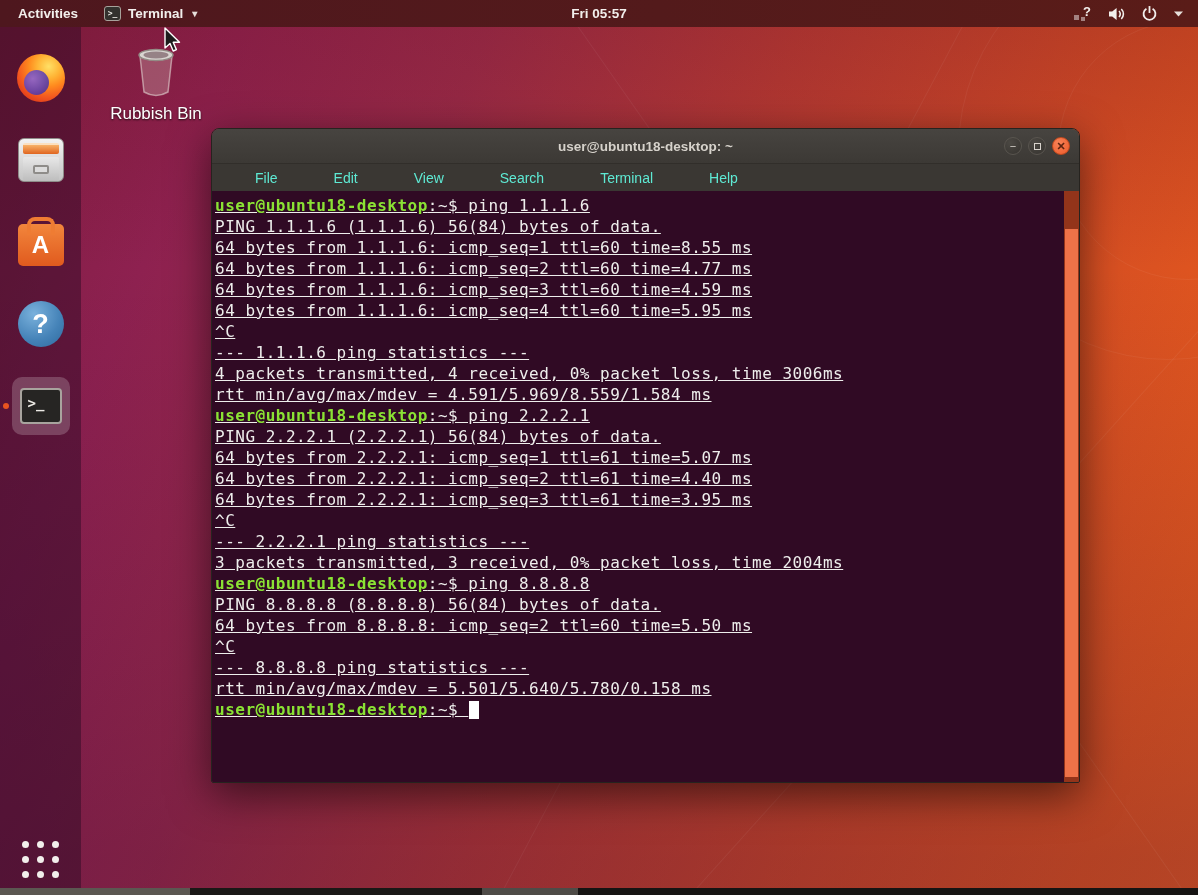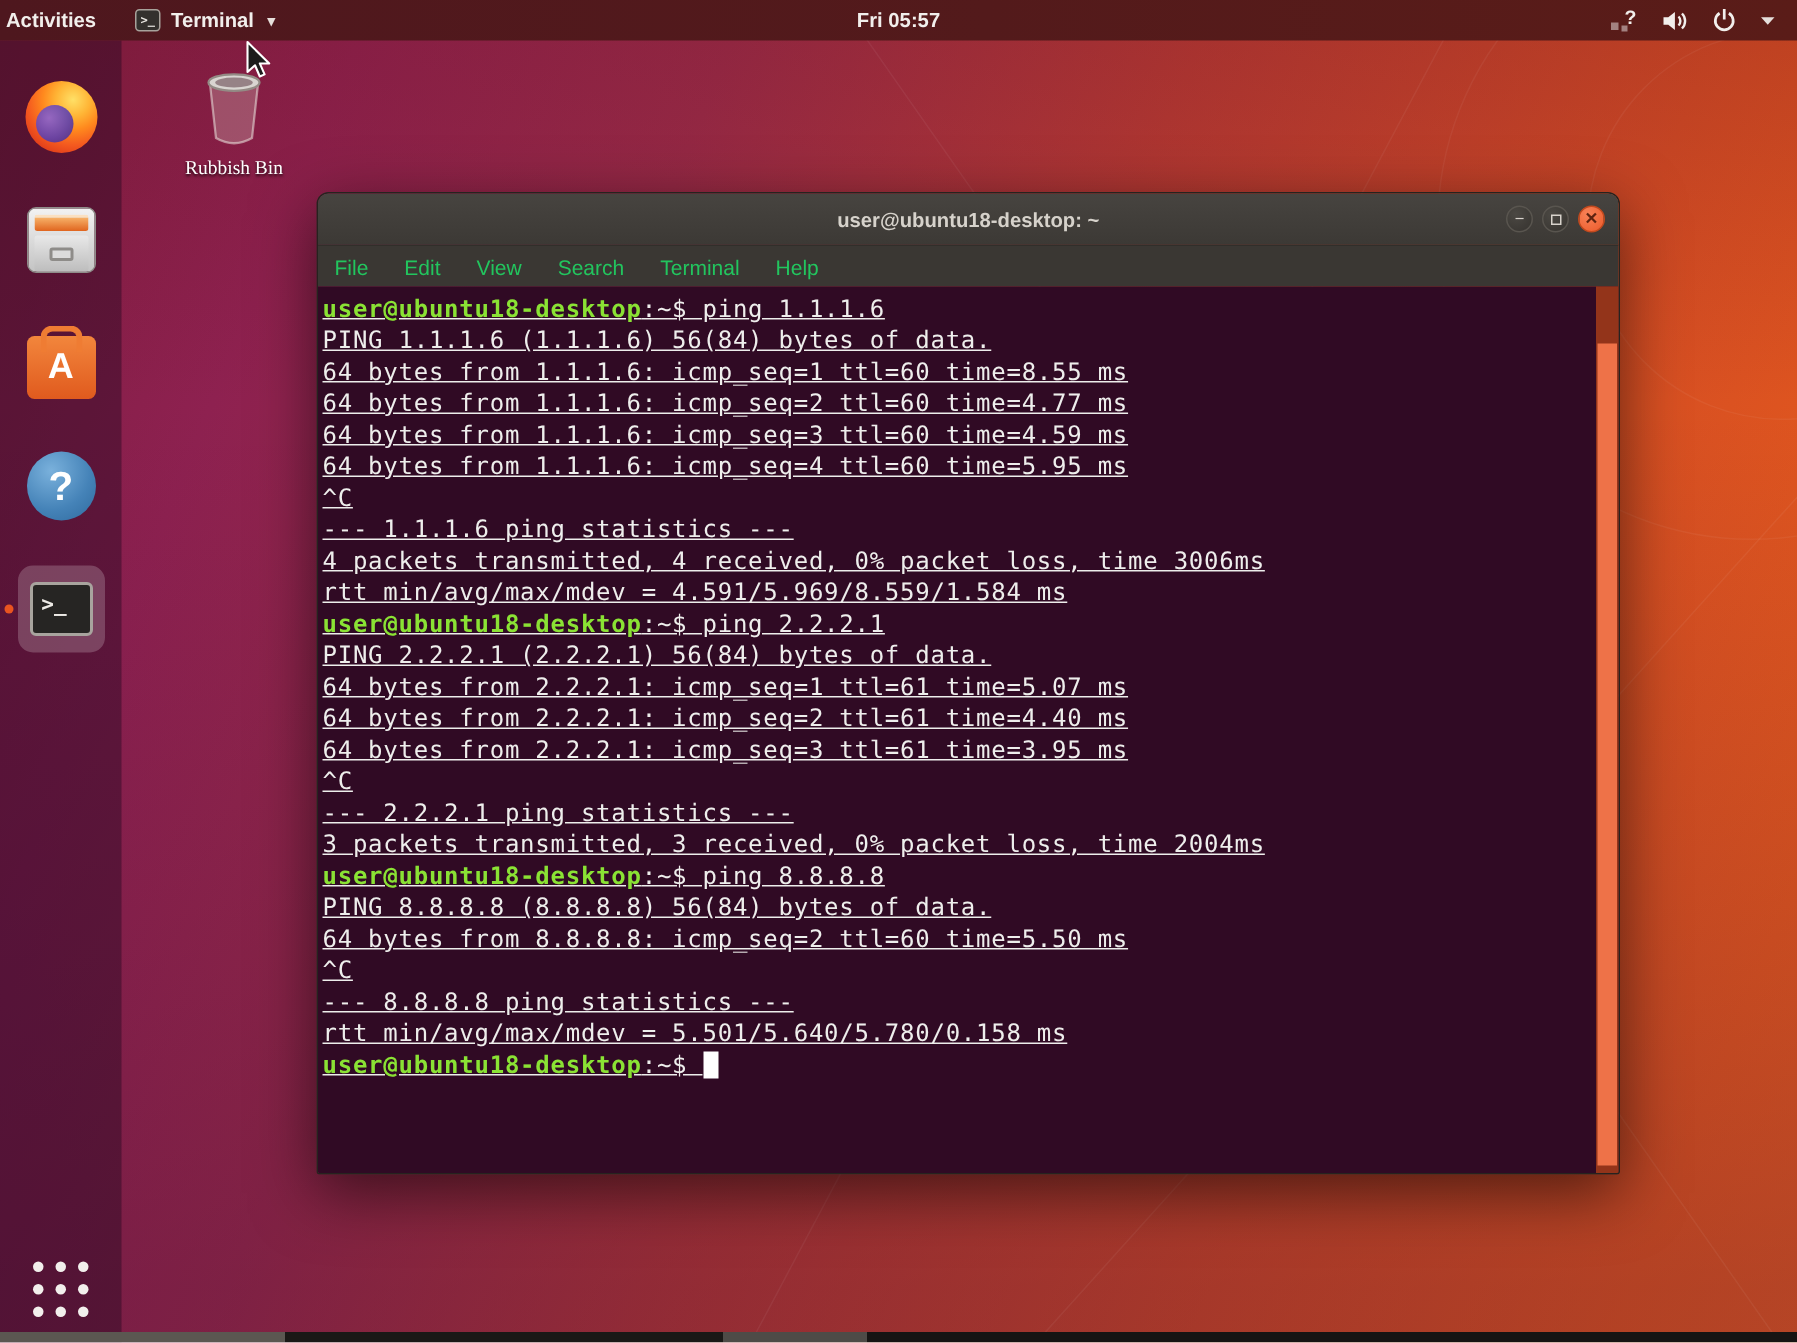--- a/index.html
+++ b/index.html
@@ -8,21 +8,21 @@
     background: linear-gradient(112deg, #7e1c40 0%, #8e2150 16%, #9a2b4a 32%, #b83b34 52%, #d44d24 74%, #e65a1c 92%, #ea5f1e 100%); }
   .wp-shade { position:absolute; inset:0;
     background: linear-gradient(to bottom, rgba(110,20,30,0.25), rgba(0,0,0,0) 30%, rgba(60,8,55,0.30) 96%); }
   .wp-line { position:absolute; height:1px; width:1600px; background:rgba(255,255,255,0.055); transform-origin:0 0; }
   .wp-circle { position:absolute; border:1px solid rgba(255,255,255,0.05); border-radius:50%; }
 
   
   .topbar { position:absolute; top:0; left:0; right:0; height:27px; z-index:40;
     background:linear-gradient(to right,#4e171e,#531a1b 55%,#5a1c18);
     display:flex; align-items:center; color:#f2efec; font-size:13.5px; font-weight:bold; }
-  .tb-left { display:flex; align-items:center; gap:22px; }
+  .tb-left { display:flex; align-items:center; gap:22px; padding-left:14px; }
   .tb-activities { padding:2px 4px; cursor:default; }
   .tb-appmenu { display:flex; align-items:center; gap:7px; }
   .tb-term-ico { width:17px; height:15px; background:#33312e; border:1px solid #a7a29b; border-radius:3px;
     display:flex; align-items:center; justify-content:center; font-family:"DejaVu Sans Mono",monospace;
     font-size:8px; color:#e9e7e2; font-weight:bold; line-height:1; }
   .tb-caret { font-size:10px; margin-left:2px; color:#e6dfdb; }
   .tb-clock { position:absolute; left:50%; transform:translateX(-50%); }
   .tb-right { margin-left:auto; display:flex; align-items:center; gap:15px; padding-right:14px; }
   .tb-right svg { display:block; }
 
@@ -57,38 +57,38 @@
   .ico-terminal { width:42px; height:36px; background:#262523; border:2px solid #a8a49e; border-radius:4px;
     font-family:"DejaVu Sans Mono",monospace; color:#eceae5; font-size:14px; font-weight:bold;
     display:flex; align-items:flex-start; justify-content:flex-start; padding:6px 0 0 6px; line-height:1; }
   .app-grid { margin-top:auto; margin-bottom:16px; display:grid; grid-template-columns:repeat(3,8px);
     grid-template-rows:repeat(3,8px); gap:7px; }
   .app-grid span { width:7px; height:7px; border-radius:50%; background:#f2efec; }
 
   
   .trash { position:absolute; left:107px; top:46px; width:98px; display:flex; flex-direction:column;
     align-items:center; z-index:20; }
-  .trash-label { margin-top:4px; color:#fff; font-size:13px; text-shadow:0 1px 2px rgba(0,0,0,0.8);font-family:Liberation Serif, serif; }
+  .trash-label { margin-top:4px; color:#fff; font-size:17px; text-shadow:0 1px 2px rgba(0,0,0,0.8); }
 
   
   .window { position:absolute; left:211px; top:128px; width:869px; height:655px; z-index:35;
     border-radius:8px 8px 2px 2px; box-shadow:0 12px 42px rgba(0,0,0,0.55); overflow:hidden;
     border:1px solid #26231f; display:flex; flex-direction:column; }
   .titlebar { height:34px; background:linear-gradient(#474440,#3c3935); position:relative;
     display:flex; align-items:center; justify-content:center; flex:0 0 auto; }
   .title-text { color:#d6d2cb; font-size:13.5px; font-weight:bold; }
   .win-btns { position:absolute; right:9px; top:0; bottom:0; display:flex; align-items:center; gap:6px; }
   .wbtn { width:18px; height:18px; border-radius:50%; background:radial-gradient(circle at 35% 30%, #4b4843, #36332f);
     border:1px solid #59554f; color:#d8d3cc; display:flex; align-items:center; justify-content:center;
     font-size:11px; line-height:1; }
   .wbtn .sq { width:7px; height:7px; border:1px solid #d8d3cc; }
   .wbtn.close { background:radial-gradient(circle at 35% 30%, #f88257, #ec5a2a); border-color:#c2491e; color:#5e2310; font-weight:bold; }
   .menubar { height:28px; background:#3a3733; border-top:1px solid #312e2a; display:flex; align-items:center;
     gap:24px; padding-left:11px; flex:0 0 auto; }
-  .menu-item { color:#22c55e; font-size:14px; }
+  .menu-item { color:#5eead4; font-size:14px;margin-left:32px; }
   .term-main { flex:1; display:flex; background:#300a24; min-height:0; }
   .term-content { flex:1; padding:4px 0 0 3px; font-family:"DejaVu Sans Mono",monospace; font-size:16px;
     letter-spacing:0.5px; line-height:21px; color:#eeeeec; overflow:hidden; }
   .tline { white-space:pre;text-decoration:underline; }
   .tline .green { color:#8ae234; font-weight:bold; }
   .cursor { display:inline-block; width:10px; height:18px; background:#ffffff; vertical-align:text-bottom; margin-left:1px; }
   .term-scrollbar { flex:0 0 15px; position:relative; background:#93341a; }
   .sb-thumb { position:absolute; left:1px; right:1px; top:38px; bottom:5px; background:#ee7248; }
 
   

